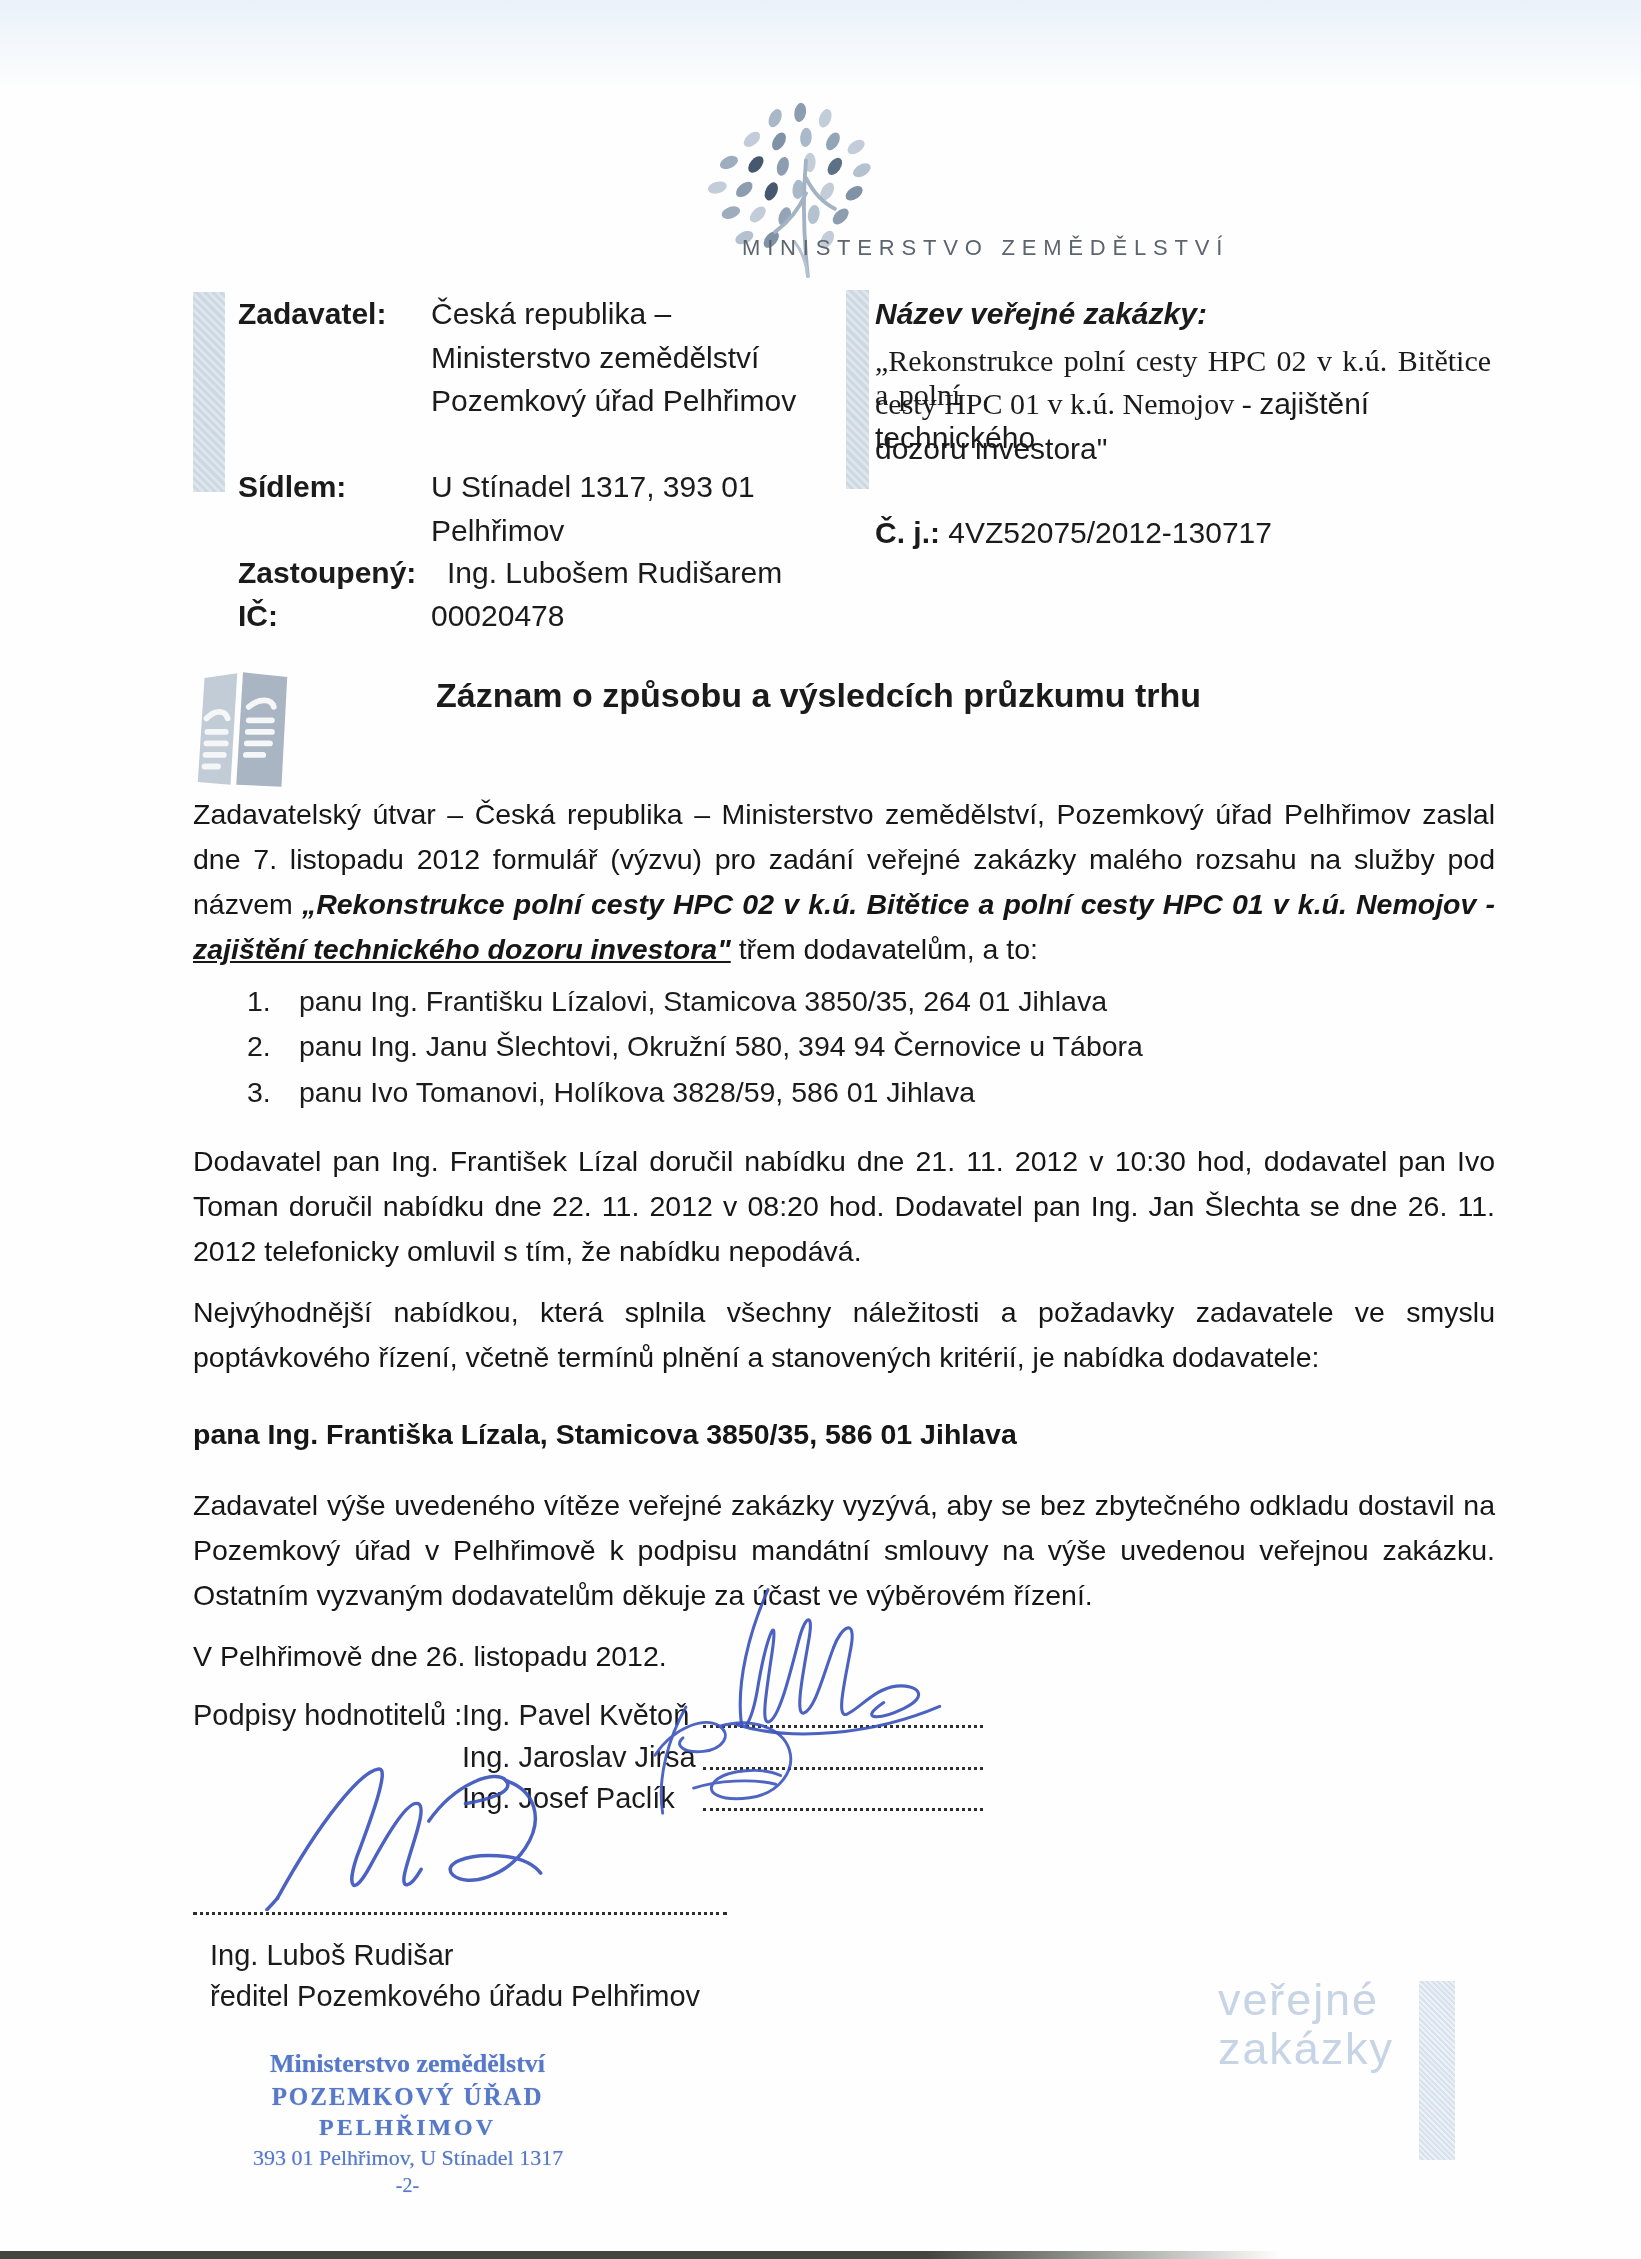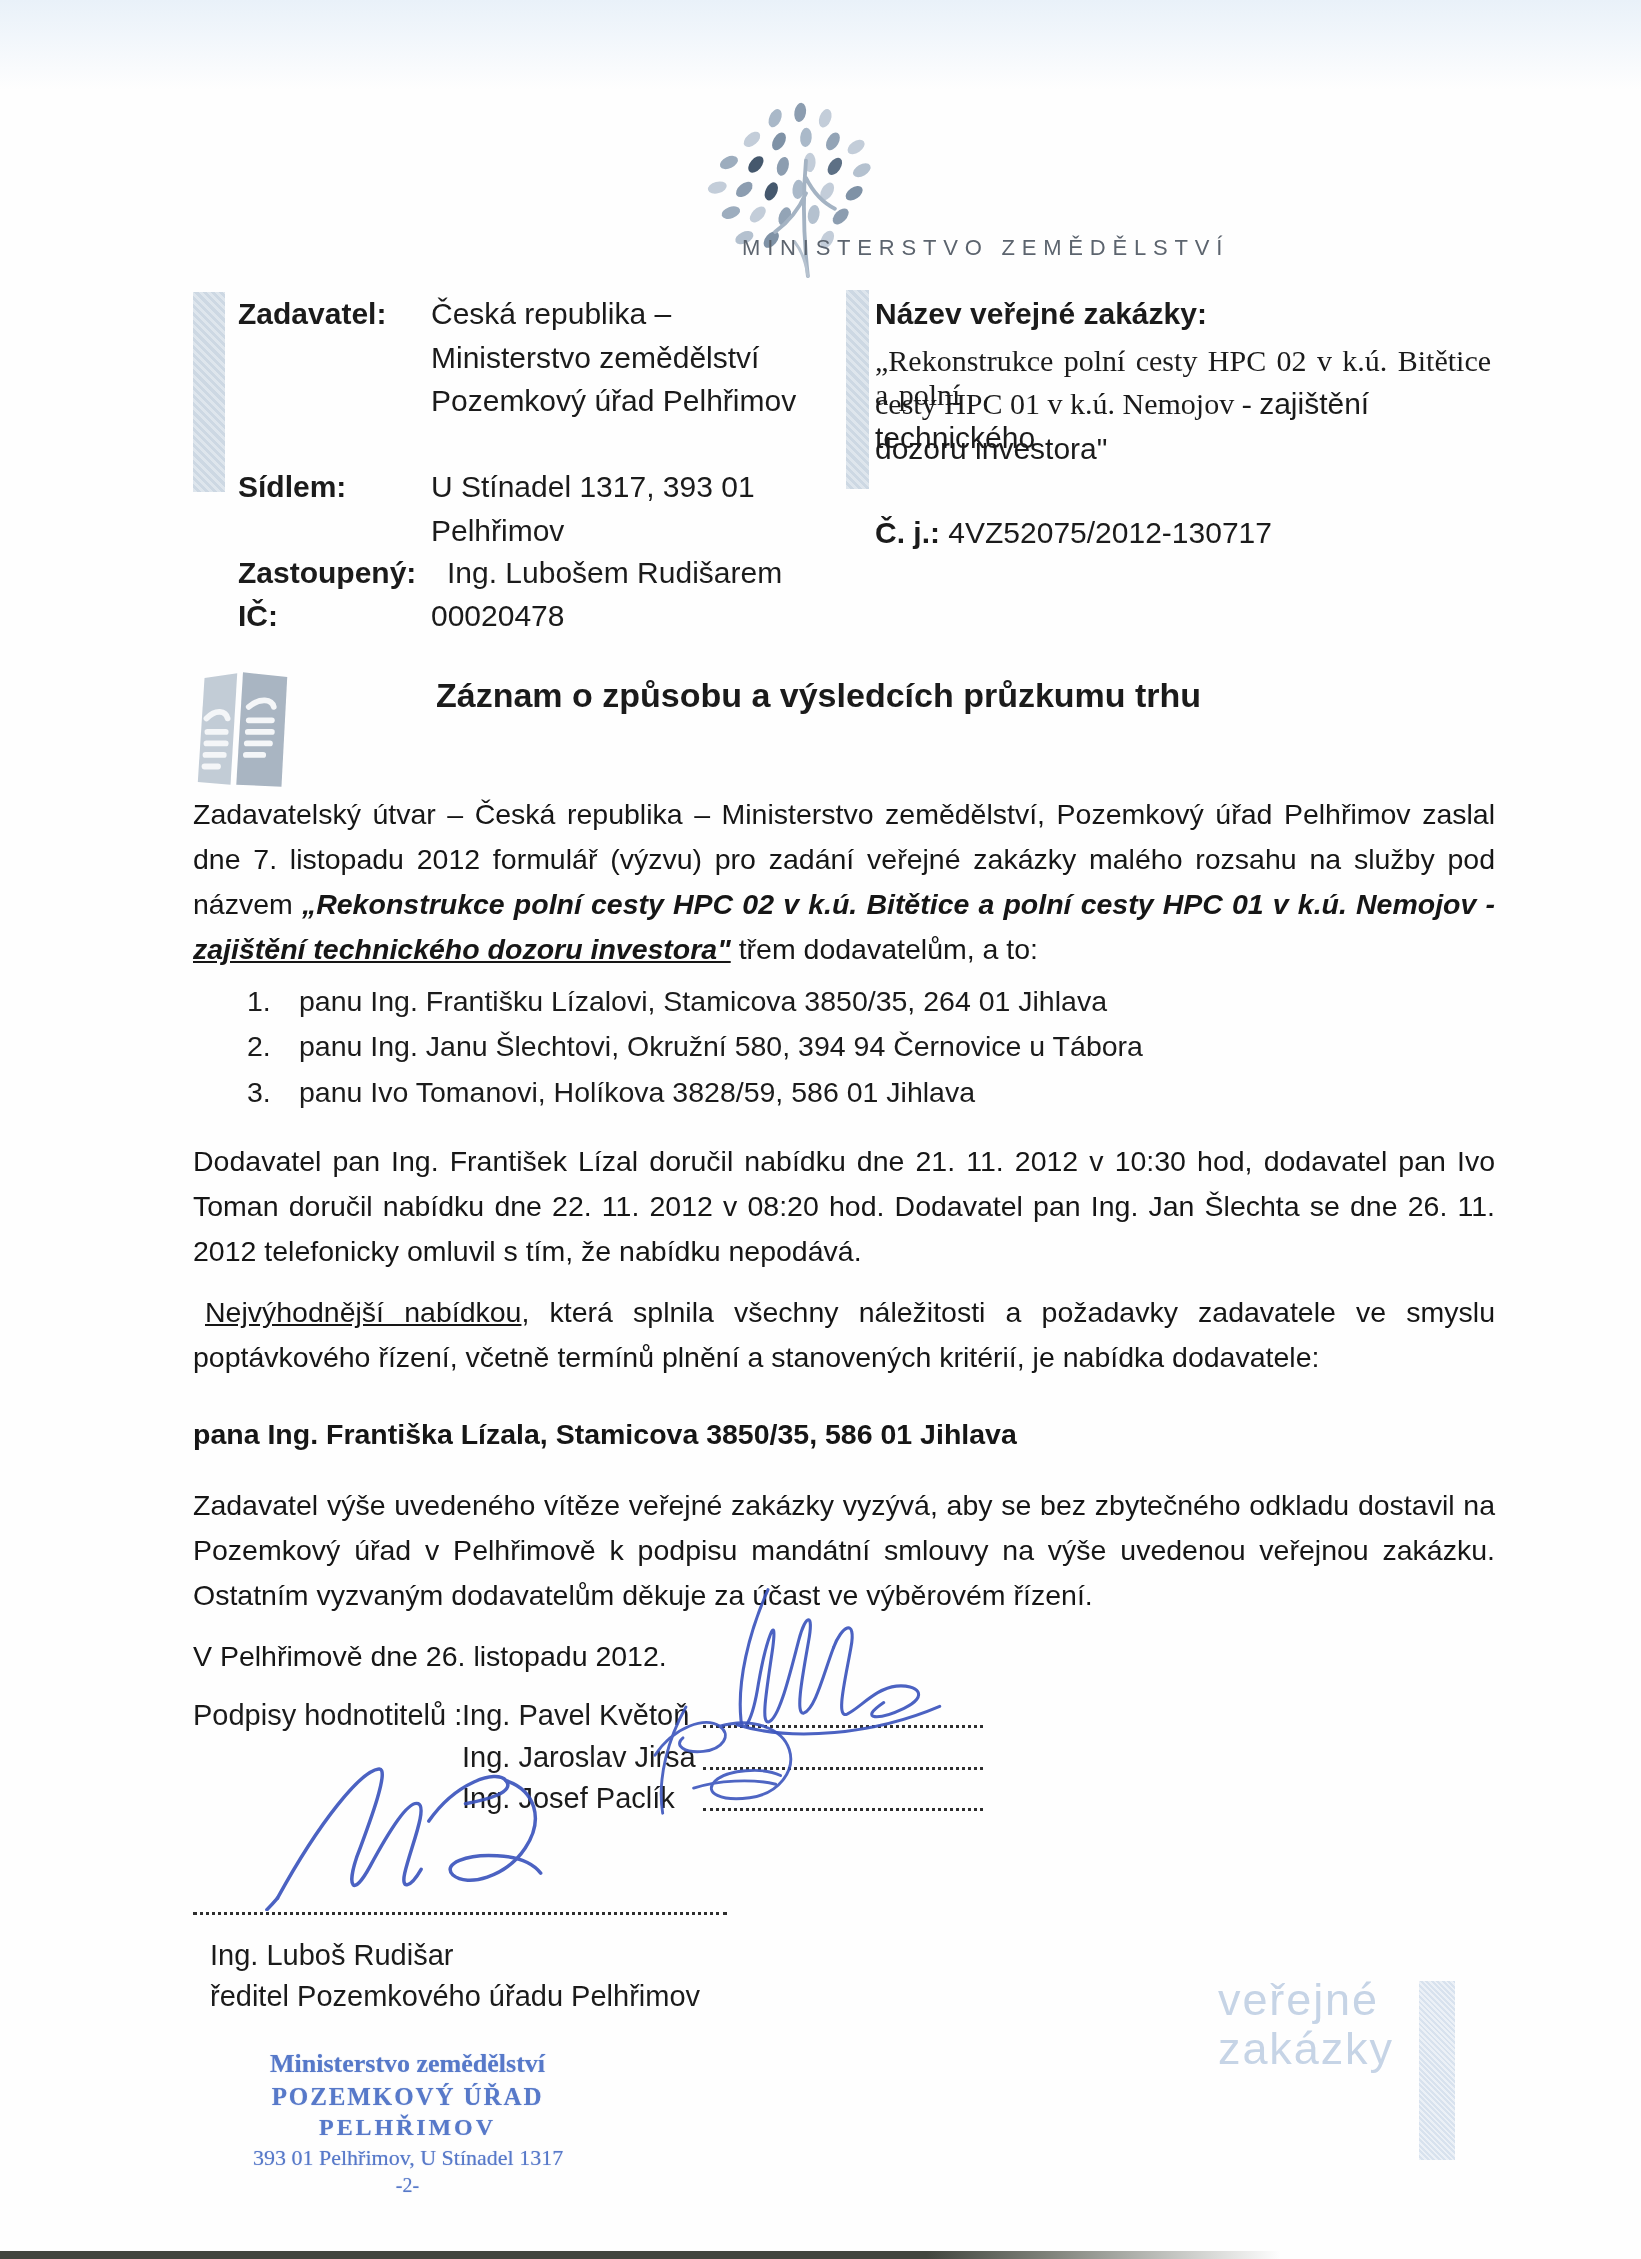--- a/index.html
+++ b/index.html
@@ -33,21 +33,21 @@
   .rcol{position:absolute;left:875px;width:618px;font-size:30px;}
   .rcol .b{font-weight:bold;}
   .serif{font-family:"Liberation Serif",serif;}
 
   .doc-title{position:absolute;left:436px;top:676px;font-size:34px;font-weight:bold;white-space:nowrap;}
 
   .para{position:absolute;left:193px;width:1302px;font-size:28.5px;line-height:45px;
     text-align:justify;color:#161616;}
   .bi{font-weight:bold;font-style:italic;}
   .biu{font-weight:bold;font-style:italic;text-decoration:underline;}
-  .u{text-decoration:underline;margin-left:12px;}
+  .u{}
   .bold{font-weight:bold;}
 
   .supplier-row{position:absolute;left:247px;font-size:28.5px;white-space:nowrap;}
   .supplier-row .num{display:inline-block;width:52px;}
 
   .sig-label{position:absolute;left:193px;font-size:29px;white-space:nowrap;}
   .sig-name{position:absolute;left:462px;font-size:29px;white-space:nowrap;}
   .dotline{position:absolute;height:0;border-bottom:3.9px dotted #2e2e2e;}
 
   .dir-name{position:absolute;left:210px;font-size:29px;white-space:nowrap;}
@@ -124,21 +124,21 @@
   <div class="hlabel" style="top:470px;">Sídlem:</div>
   <div class="hvalue" style="top:470px;">U Stínadel 1317, 393 01</div>
   <div class="hvalue" style="top:514px;">Pelhřimov</div>
 
   <div class="hlabel" style="top:556px;">Zastoupený:</div>
   <div class="hvalue" style="top:556px;margin-left:16px;">Ing. Lubošem Rudišarem</div>
 
   <div class="hlabel" style="top:599px;">IČ:</div>
   <div class="hvalue" style="top:599px;">00020478</div>
 
-  <div class="rcol" style="top:297px;">
+  <div class="rcol" style="top:297px;font-style:italic;">
     <span class="b">Název veřejné zakázky:</span>
   </div>
   <div class="rcol serif" style="top:344px;word-spacing:2.9px;">„Rekonstrukce polní cesty HPC 02 v k.ú. Bitětice a polní</div>
   <div class="rcol" style="top:387px;">
     <span class="serif">cesty HPC 01 v k.ú. Nemojov - </span><span>zajištění technického</span>
   </div>
   <div class="rcol" style="top:432px;">dozoru investora"</div>
   <div class="rcol" style="top:516px;">
     <span class="b">Č. j.:</span>
     <span>4VZ52075/2012-130717</span>

